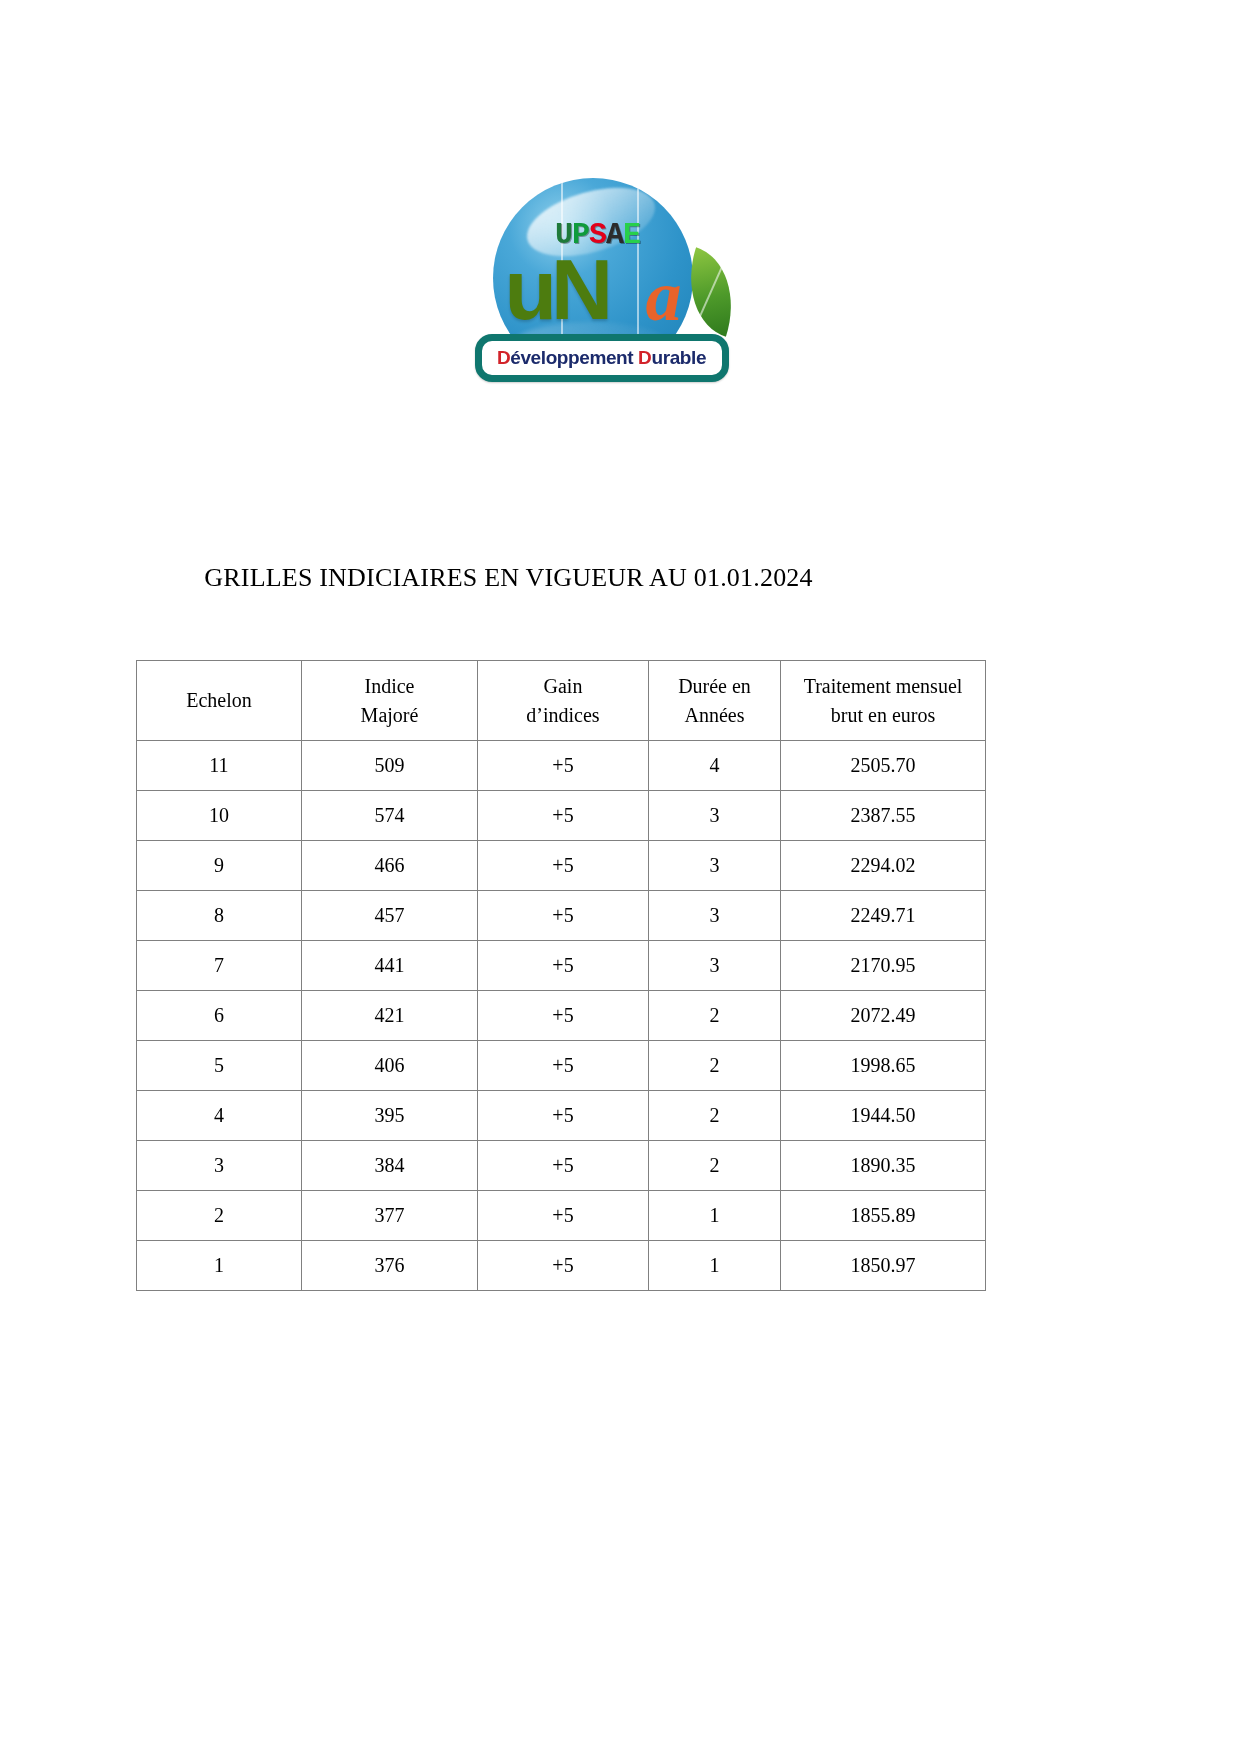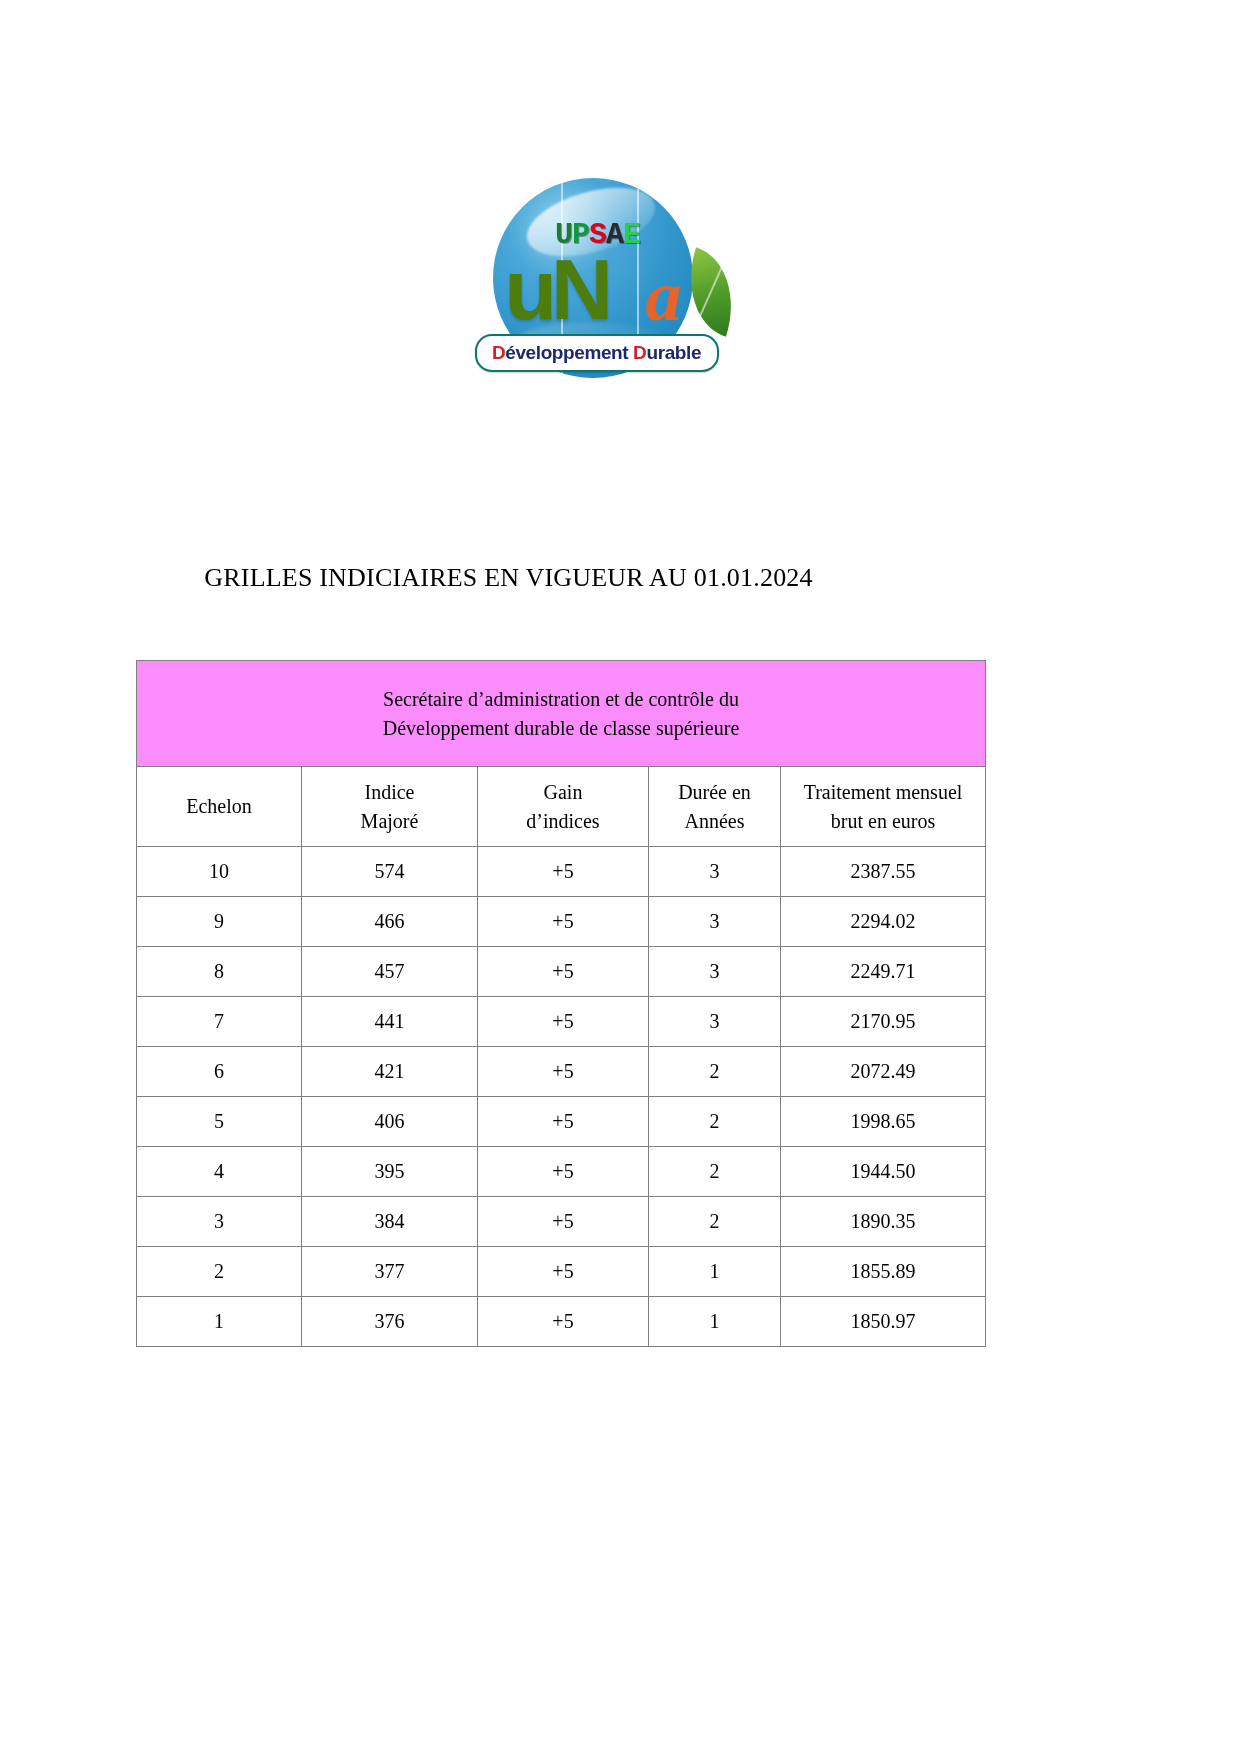--- a/index.html
+++ b/index.html
@@ -142,21 +142,21 @@
     background: rgba(255,255,255,0.55);
     transform: rotate(6deg);
   }
   .banner {
     position: absolute;
     left: 4px;
     top: 166px;
     width: 240px;
     height: 34px;
     background: #ffffff;
-    border: 2px solid #0f766e;
+    border: 7px solid #0f766e;
     border-radius: 17px;
     display: flex;
     align-items: center;
     justify-content: center;
     z-index: 9;
     box-shadow: 0 1px 2px rgba(0,0,0,0.2);
   }
   .banner-text {
     font-family: "Liberation Sans", sans-serif;
     font-weight: bold;
@@ -262,26 +262,20 @@
   <table class="grid">
     <colgroup>
       <col class="c-echelon">
       <col class="c-indice">
       <col class="c-gain">
       <col class="c-duree">
       <col class="c-trait">
     </colgroup>
     <tbody>
       <tr>
-        <td class="title-cell" colspan="5">
-          <span>Secrétaire d’administration et de contrôle du</span><br>
-          <span>Développement durable de classe supérieure</span>
-        </td>
-      </tr>
-      <tr>
         <td class="head-cell">
           <span>Echelon</span>
         </td>
         <td class="head-cell">
           <span>Indice</span><br>
           <span>Majoré</span>
         </td>
         <td class="head-cell">
           <span>Gain</span><br>
           <span>d’indices</span>
@@ -291,20 +285,27 @@
           <span>Années</span>
         </td>
         <td class="head-cell">
           <span>Traitement mensuel</span><br>
           <span>brut en euros</span>
         </td>
       </tr>
     </tbody>
     <tbody id="rows-body">
         <tr>
+          <td class="data-cell">11</td>
+          <td class="data-cell">509</td>
+          <td class="data-cell">+5</td>
+          <td class="data-cell">4</td>
+          <td class="data-cell">2505.70</td>
+        </tr>
+        <tr>
           <td class="data-cell">10</td>
           <td class="data-cell">574</td>
           <td class="data-cell">+5</td>
           <td class="data-cell">3</td>
           <td class="data-cell">2387.55</td>
         </tr>
         <tr>
           <td class="data-cell">9</td>
           <td class="data-cell">466</td>
           <td class="data-cell">+5</td>

